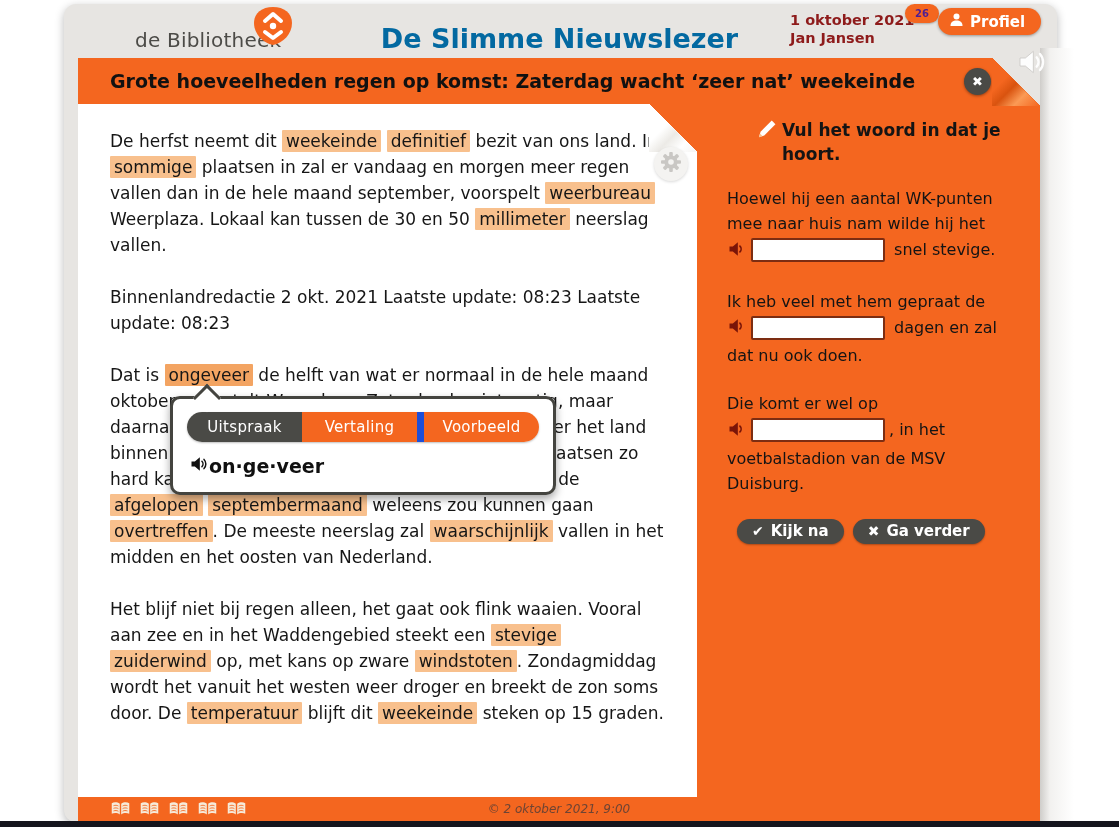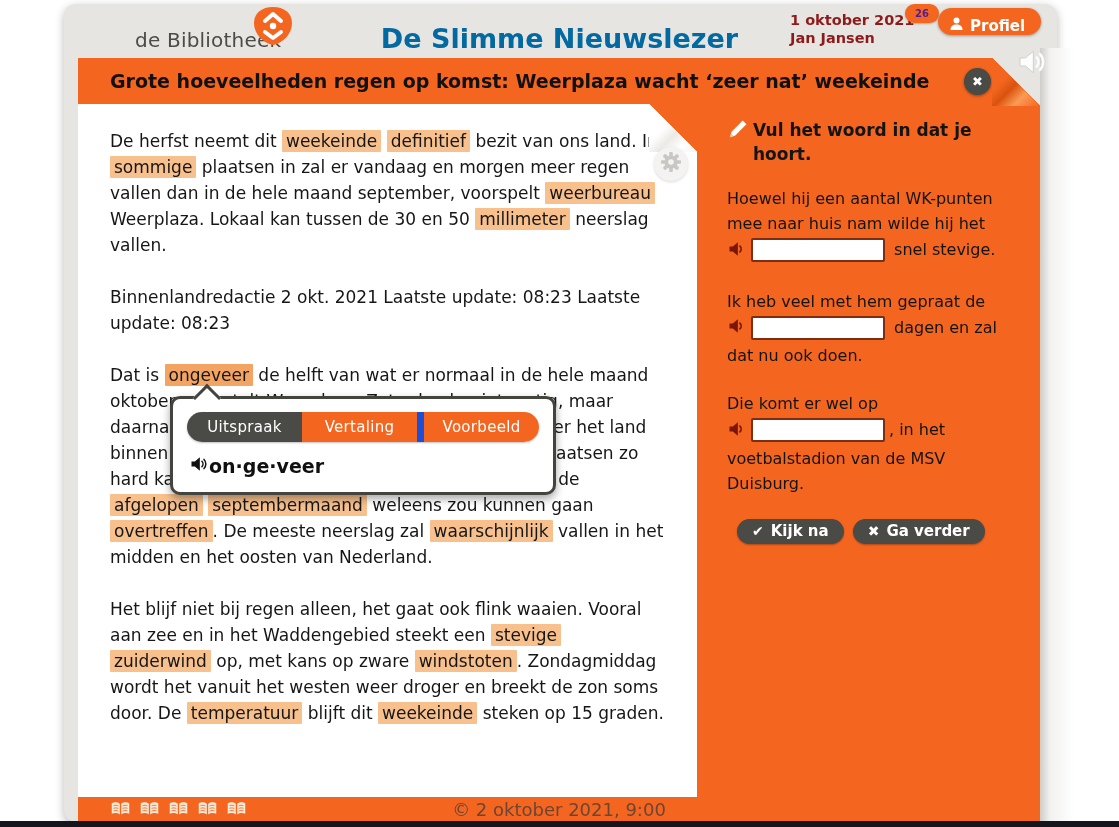--- a/index.html
+++ b/index.html
@@ -20,21 +20,21 @@
   .logo-icon{position:absolute;left:122px;top:0px;width:42px;height:40px;}
   .app-title{position:absolute;left:0px;top:23px;width:1119px;text-align:center;
     font-size:27px;font-weight:bold;color:#0369a1;}
   .header-meta{position:absolute;left:790px;top:11px;font-size:14.5px;font-weight:bold;
     color:#8e1b1b;line-height:18px;}
   .score-badge{position:absolute;left:905px;top:4px;height:19px;line-height:19px;padding:0 10px;
     background:#f4661f;border-radius:10px;color:#4c1d95;font-size:10px;font-weight:bold;
     box-shadow:0 1px 2px rgba(0,0,0,.25);z-index:3;}
   .profile-btn{position:absolute;left:938px;top:8px;height:27px;padding:0 16px 0 12px;
     background:#f4661f;border-radius:14px;color:#fff;font-size:15px;font-weight:bold;
-    display:flex;align-items:flex-end;gap:7px;box-shadow:0 1px 3px rgba(0,0,0,.35);z-index:4;cursor:pointer;}
+    display:flex;align-items:center;gap:7px;box-shadow:0 1px 3px rgba(0,0,0,.35);z-index:4;cursor:pointer;}
   .top-speaker{position:absolute;left:1016px;top:46px;width:32px;height:32px;z-index:6;}
 
   
   .title-bar{position:absolute;left:78px;top:58px;width:962px;height:46px;background:#f4661f;z-index:2;}
   .title-bar .bar-title{position:absolute;left:32px;top:0;line-height:46px;font-size:19px;
     font-weight:bold;color:#111;}
   .close-btn{position:absolute;left:886px;top:10px;width:27px;height:27px;border-radius:50%;
     background:#4a4a46;color:#fff;font-size:13px;font-weight:bold;text-align:center;line-height:27px;
     box-shadow:0 1px 3px rgba(0,0,0,.4);cursor:pointer;z-index:5;}
 
@@ -60,39 +60,39 @@
     clip-path:polygon(0 0,100% 100%,0 100%);
     background:linear-gradient(135deg,#ffffff 40%,#eceae6 58%,#ffffff 78%,#f5f4f2 100%);
     filter:drop-shadow(2px 2px 2px rgba(0,0,0,.28));}
   .gear-btn{position:absolute;left:654px;top:147px;width:34px;height:34px;border-radius:50%;
     background:#f4f3f1;box-shadow:0 1px 3px rgba(0,0,0,.15);z-index:3;cursor:pointer;
     display:flex;align-items:center;justify-content:center;}
 
   
   .sidebar{position:absolute;left:697px;top:104px;width:343px;height:693px;background:#f4661f;
     box-sizing:border-box;padding:14px 23px 0 30px;z-index:1;color:#141414;}
-  .instruction-row{display:flex;gap:4px;margin-bottom:20px;}
+  .instruction-row{display:flex;gap:4px;margin-bottom:20px;justify-content:flex-end;}
   .instruction-text{font-size:17px;font-weight:bold;line-height:24px;max-width:235px;}
   .exercise{font-size:16px;line-height:25px;max-width:290px;margin-bottom:23px;}
   .exercise .fill-group{white-space:nowrap;}
   .exercise input{width:122px;height:20px;border:2px solid #7c2d12;border-radius:2px;
     background:#fff;vertical-align:middle;margin:2px 4px 2px 2px;font-size:14px;padding:0 4px;box-sizing:content-box;}
   .spk{display:inline-block;vertical-align:-4px;margin-right:2px;}
   .action-row{display:flex;gap:9px;margin:18px 0 0 10px;}
   .pill-btn{height:25px;line-height:25px;padding:0 15px;background:#4a4a46;border-radius:13px;
     color:#fff;font-size:15px;font-weight:bold;box-shadow:0 1px 2px rgba(0,0,0,.3);cursor:pointer;
     display:flex;align-items:center;gap:7px;}
   .pill-btn .btn-icon{font-size:14px;}
 
   
   .footer-bar{position:absolute;left:78px;top:797px;width:962px;height:25px;background:#f4661f;z-index:2;}
   .book-row{position:absolute;left:32px;top:4px;display:flex;gap:8px;}
   .book-row svg{display:block;}
   .footer-copy{position:absolute;left:0;right:0;top:0;text-align:center;line-height:25px;
-    font-size:18px;color:#6e4434;}
+    font-size:12px;color:#6e4434;font-style:italic;}
   .bottom-strip{position:absolute;left:0;top:821px;width:1119px;height:6px;background:#15151d;z-index:6;}
 
   
   .popup{position:absolute;left:170px;top:396px;width:380px;background:#fff;
     border:3px solid #44443f;border-radius:10px;box-shadow:0 4px 9px rgba(0,0,0,.35);z-index:10;}
   .popup-arrow{position:absolute;top:-11px;left:24px;width:17px;height:17px;background:#fff;
     border-left:3px solid #44443f;border-top:3px solid #44443f;transform:rotate(45deg);}
   .popup-tabs{display:flex;margin:13px 14px 0 14px;height:30px;border-radius:15px;overflow:hidden;
     box-shadow:0 1px 2px rgba(0,0,0,.25);}
   .tab{flex:1;display:flex;align-items:center;justify-content:center;background:#f4661f;
@@ -138,21 +138,21 @@
   </div>
   <span class="top-speaker">
     <svg width="32" height="32" viewBox="0 0 24 24">
       <path d="M3 9h4l6-5v16l-6-5H3z" fill="#fdfdfd" stroke="#c9c7c4" stroke-width="0.6"></path>
       <path d="M15.5 8.5a5 5 0 0 1 0 7" fill="none" stroke="#fdfdfd" stroke-width="1.8" stroke-linecap="round"></path>
       <path d="M18 6a9 9 0 0 1 0 12" fill="none" stroke="#fdfdfd" stroke-width="1.8" stroke-linecap="round"></path>
     </svg>
   </span>
 
   <div class="title-bar">
-    <span class="bar-title">Grote hoeveelheden regen op komst: Weerplaza wacht ‘zeer nat’ weekeinde</span>
+    <span class="bar-title">Grote hoeveelheden regen op komst: Zaterdag wacht ‘zeer nat’ weekeinde</span>
     <div class="close-btn">
       <span>✖</span>
     </div>
   </div>
   <div class="sidebar-curl"></div>
 
   <div class="article-panel">
     <p><span>De herfst neemt dit </span><span class="hl">weekeinde</span><span> </span><span class="hl">definitief</span><span> bezit van ons land. In </span><span class="hl">sommige</span><span> plaatsen in zal er vandaag en morgen meer regen vallen dan in de hele maand september, voorspelt </span><span class="hl">weerbureau</span><span> Weerplaza. Lokaal kan tussen de 30 en 50 </span><span class="hl">millimeter</span><span> neerslag vallen.</span></p>
     <p><span>Binnenlandredactie 2 okt. 2021 Laatste update: 08:23 Laatste update: 08:23</span></p>
     <p><span>Dat is </span><span class="hl sel">ongeveer</span><span> de helft van wat er normaal in de hele maand oktober valt, stelt Weerplaza. Zaterdag begint rustig, maar daarna trekt er vanuit het zuidwesten veel regen over het land binnen. Weerplaza verwacht dat het in de meeste plaatsen zo hard kan gaan regenen dat dit het maandtotaal van de </span><span class="hl">afgelopen</span><span> </span><span class="hl">septembermaand</span><span> weleens zou kunnen gaan </span><span class="hl">overtreffen</span><span>. De meeste neerslag zal </span><span class="hl">waarschijnlijk</span><span> vallen in het midden en het oosten van Nederland.</span></p>

